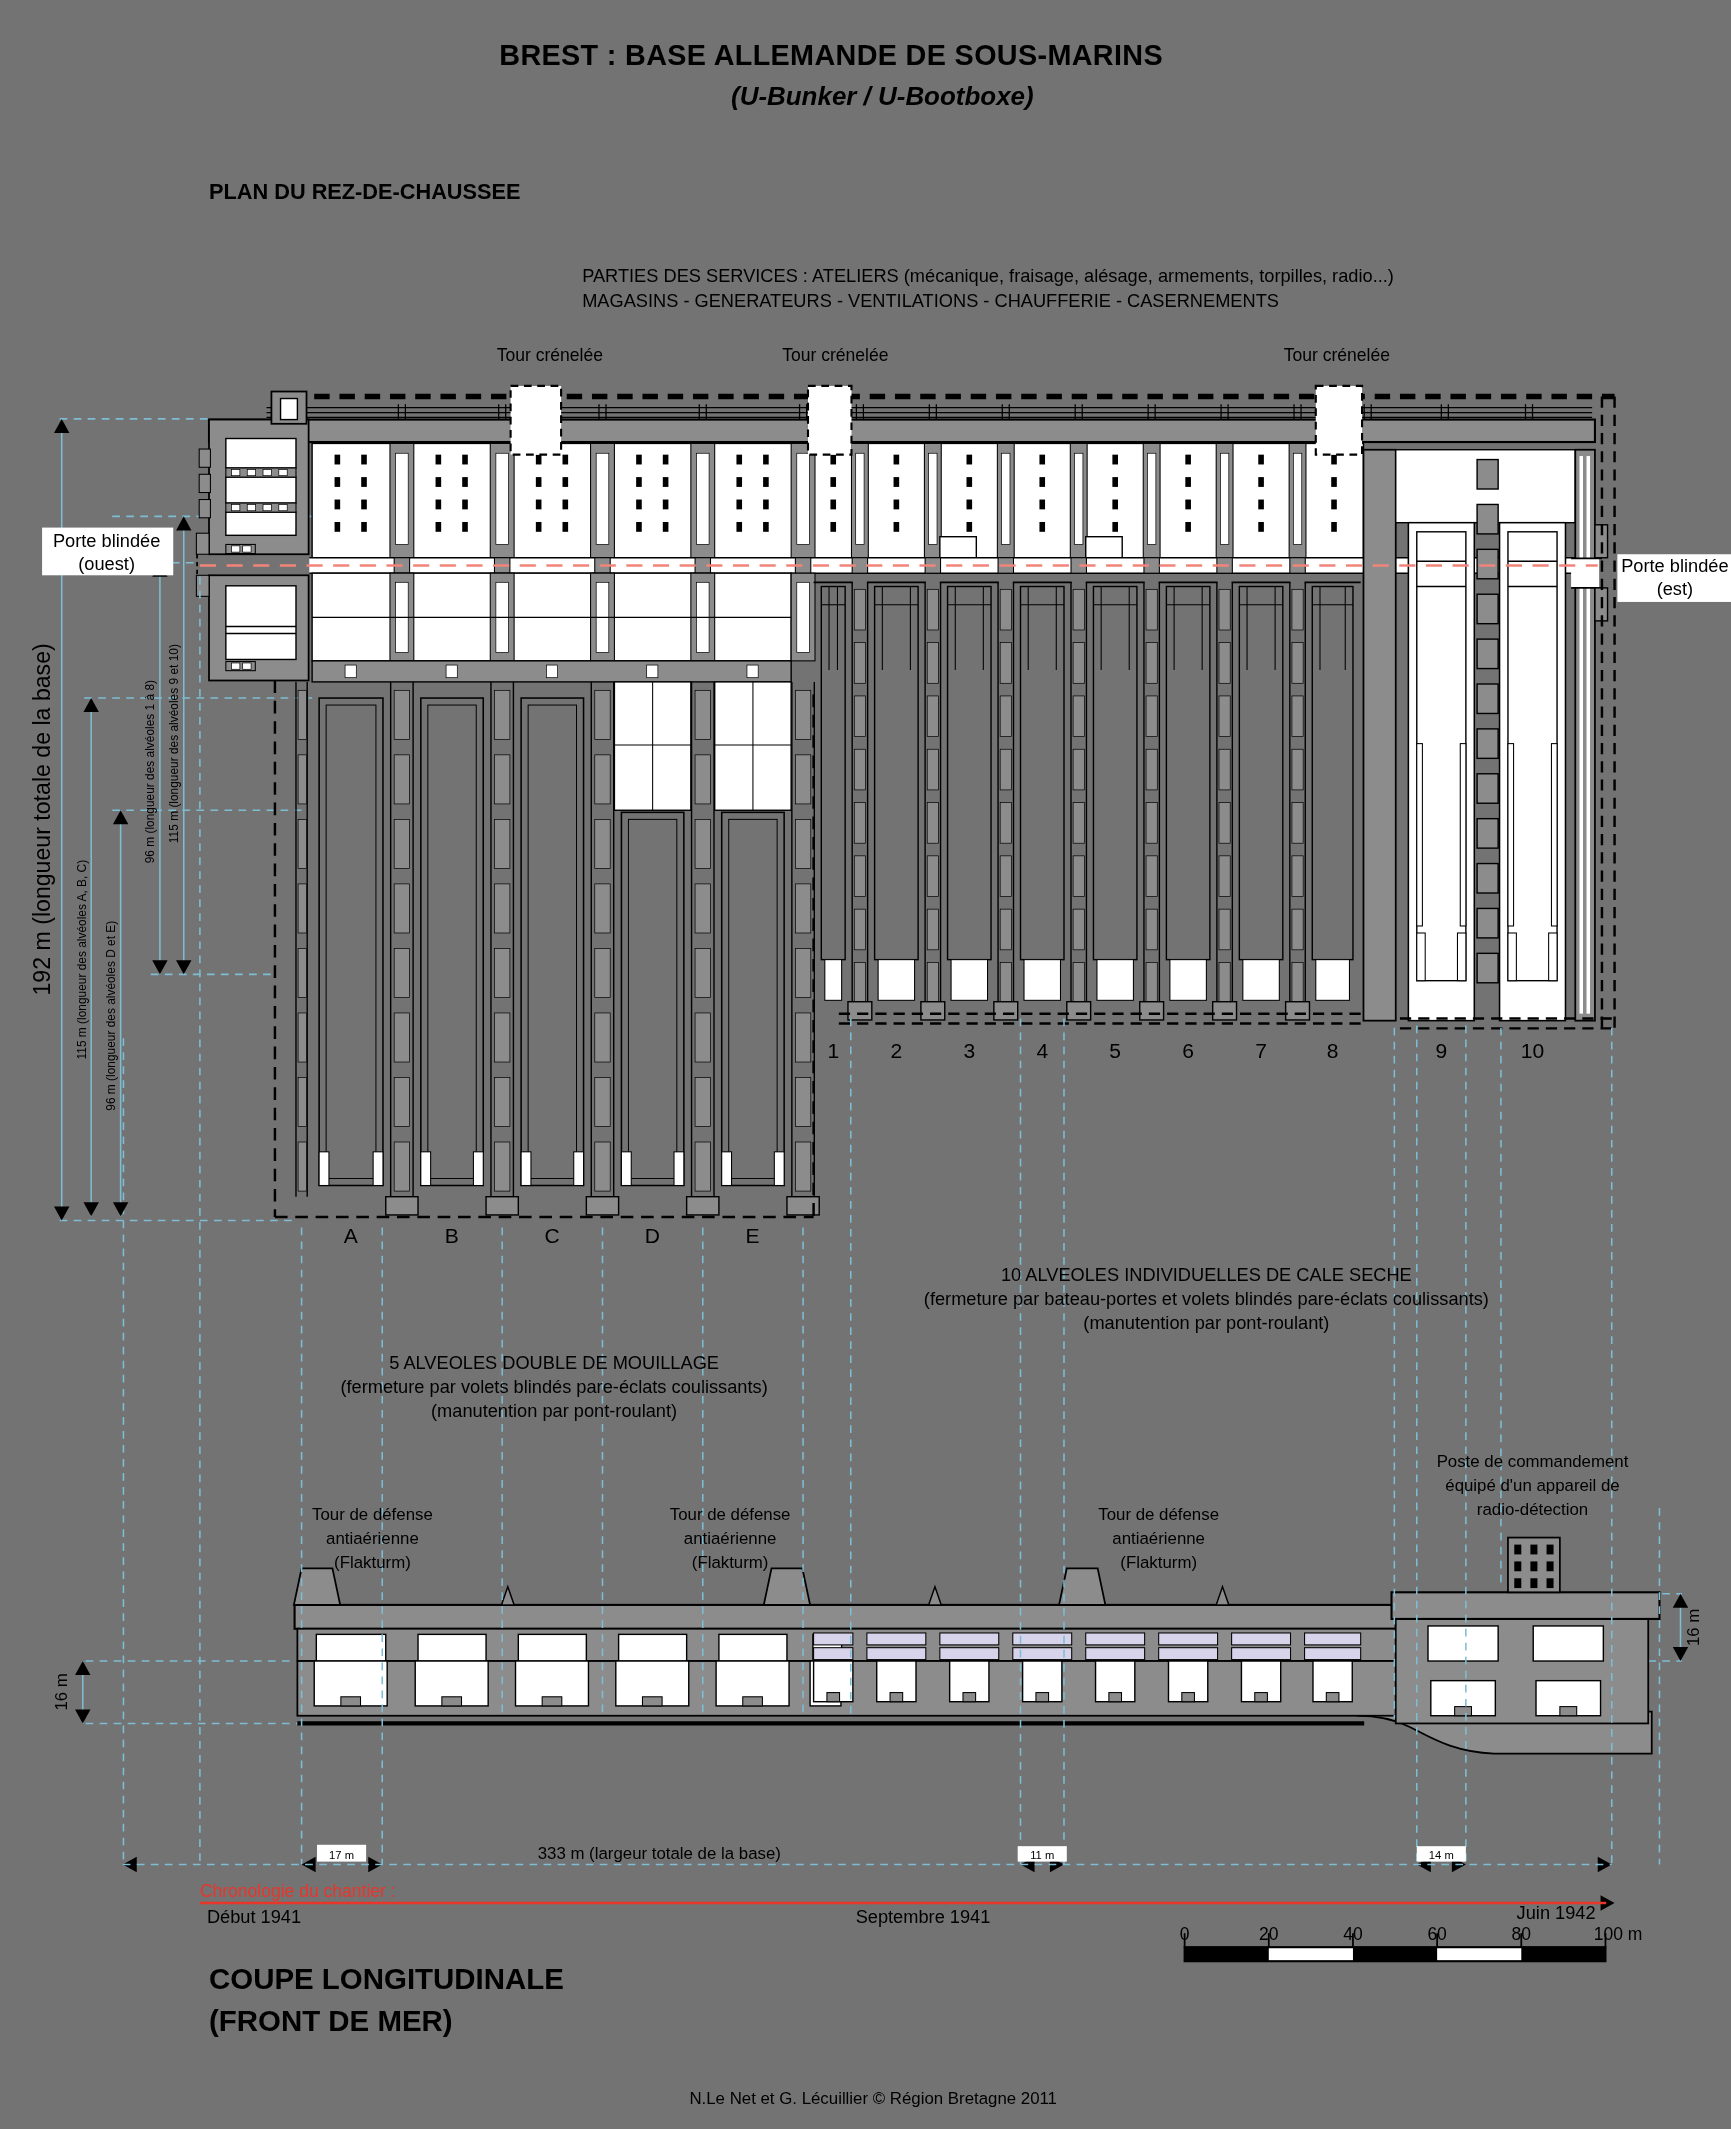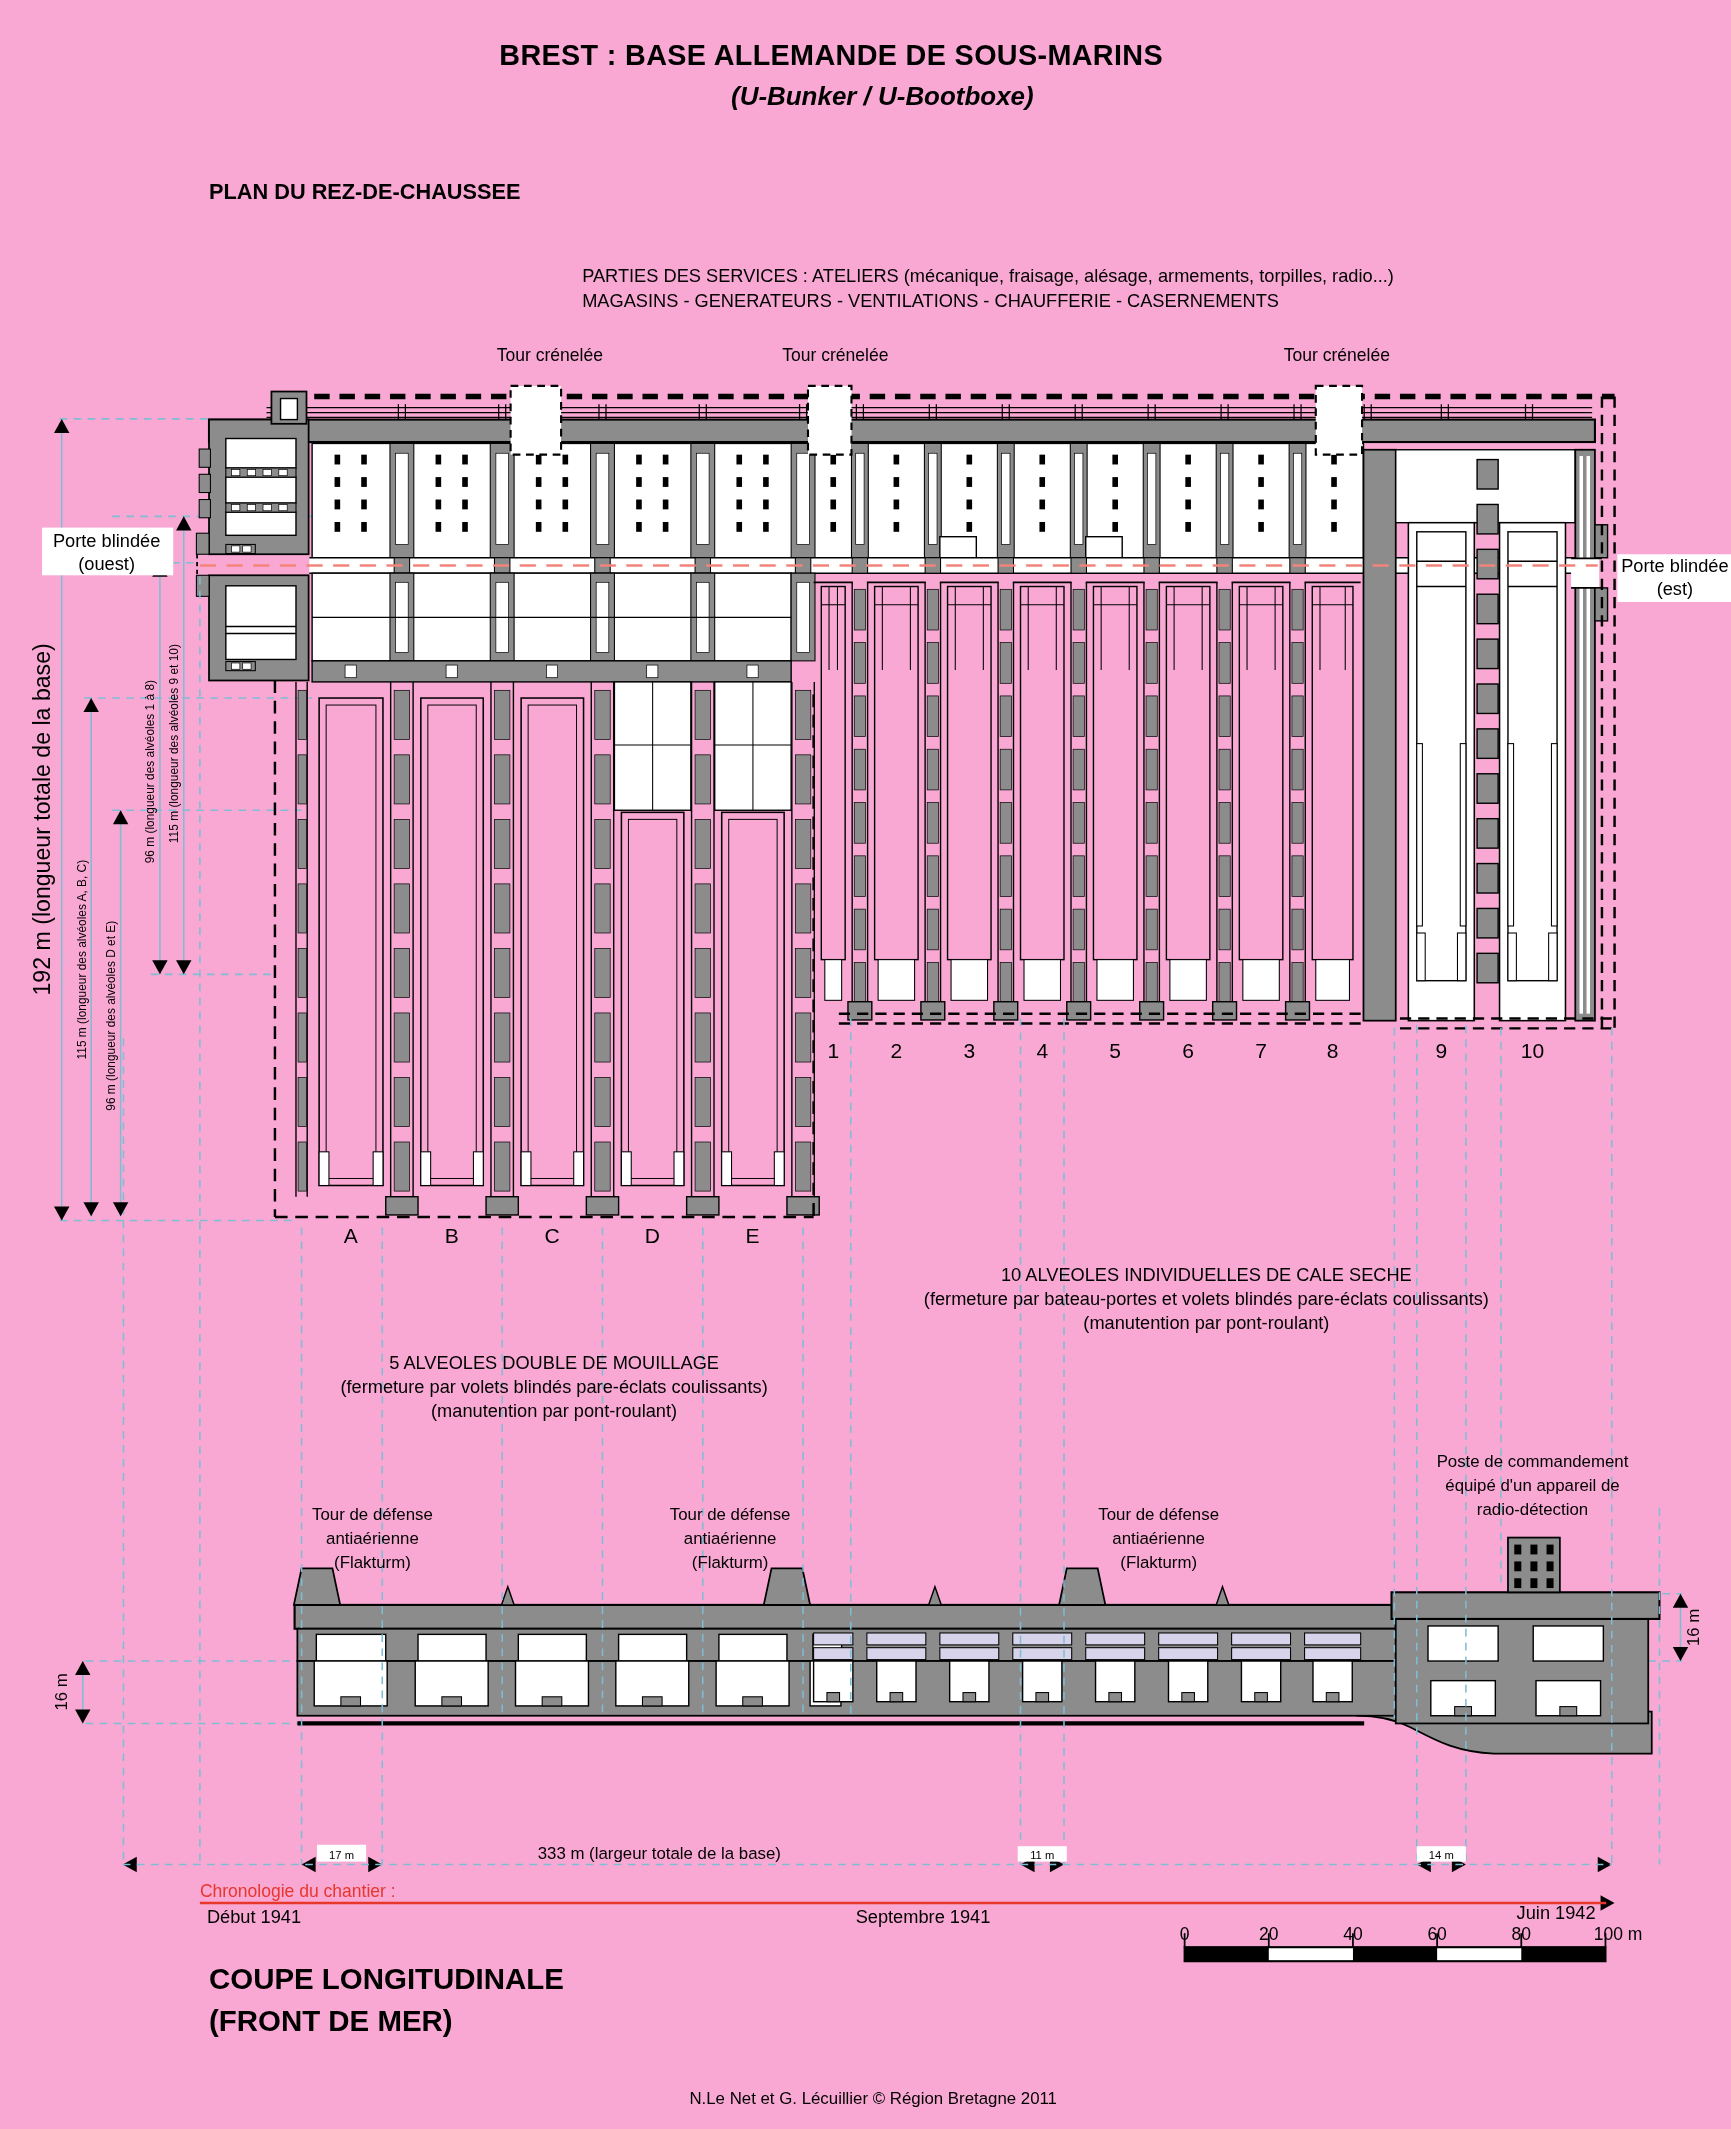--- a/index.html
+++ b/index.html
@@ -1,16 +1,16 @@
 <!DOCTYPE html>
 <html style="font-size:11.2px"><head>
 <meta charset="utf-8">
 <style>
   html,body{margin:0;padding:0;background:#fff;}
-  #stage{width:1731px;height:2129px;position:relative;background:#f9a8d4;}
+  #stage{width:1731px;height:2129px;position:relative;background:#737373;}
   svg{display:block;}
   text{font-family:"Liberation Sans","DejaVu Sans",sans-serif;fill:#000;}
   .f40b{font-size:41px;font-weight:bold;letter-spacing:.5px;}
   .f36bi{font-size:37px;font-weight:bold;font-style:italic;}
   .f31b{font-size:31px;font-weight:bold;}
   .f42b{font-size:42px;font-weight:bold;}
   .f26{font-size:26px;}
   .f25{font-size:25px;}
   .f24{font-size:24px;}
   .f30{font-size:30px;}

